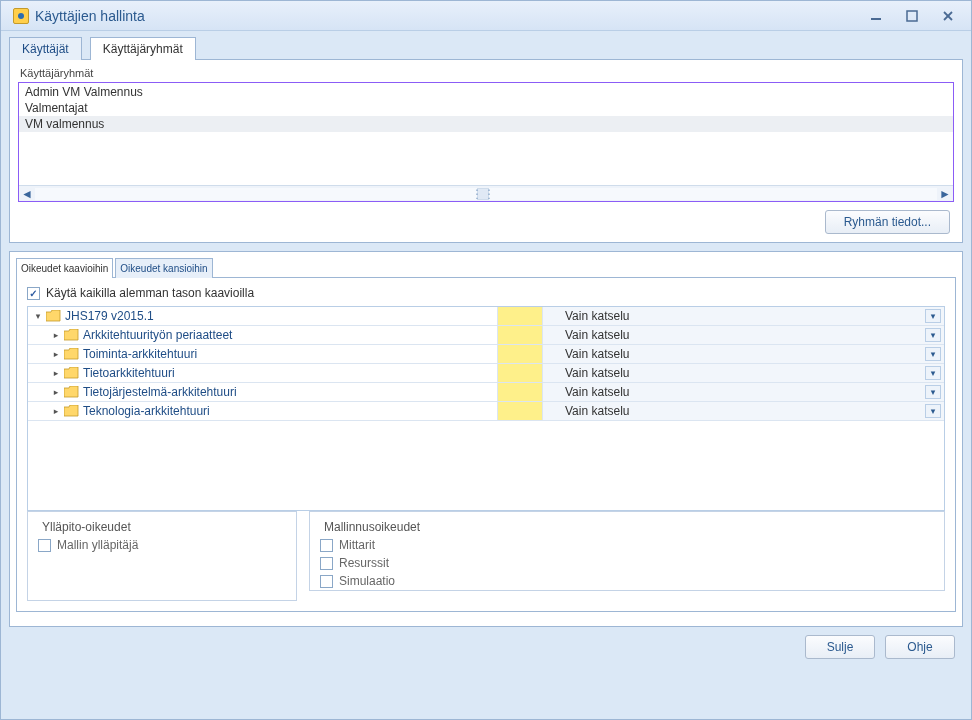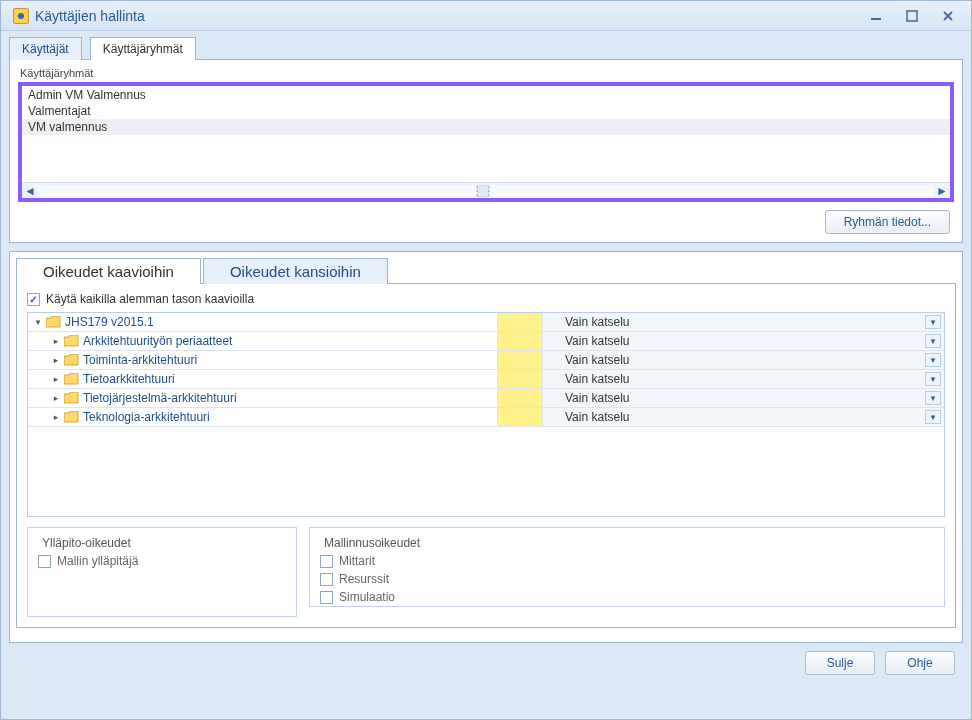--- a/index.html
+++ b/index.html
@@ -83,21 +83,21 @@
     background: #fff;
   }
 
   .group-label {
     font-size: 11px;
     margin: 3px 0 3px 2px;
     color: #444;
   }
 
   .listbox {
-    border: 4px solid #8b5cf6;
+    border: 1px solid #8b5cf6;
     background: #fff;
     height: 120px;
     overflow: hidden;
     position: relative;
   }
   .listbox .items {
     padding: 1px 0;
   }
   .listbox .item {
     padding: 1px 6px;
@@ -150,28 +150,28 @@
     min-width: 70px;
     text-align: center;
   }
 
   
   .tabs-inner {
     display: flex; gap: 0;
     margin: 6px 0 -1px 6px;
   }
   .tabs-inner .itab {
-    padding: 4px 26px;
+    padding: 4px 4px;
     border: 1px solid #9db6d4;
     border-bottom: none;
     background: #e7eff9;
     margin-right: 2px;
     color: #1f4d86;
     cursor: pointer;
-    font-size: 15px;
+    font-size: 10px;
   }
   .tabs-inner .itab.active {
     background: #fff;
     color: #333;
   }
   .inner-content {
     border: 1px solid #9db6d4;
     margin: 0 6px 8px 6px;
     background: #fff;
     padding: 8px 10px 10px 10px;
@@ -252,21 +252,20 @@
     width: 15px; height: 12px;
     margin-right: 4px;
     display: inline-block;
     position: relative;
   }
   .folder-icon svg { display: block; }
   .label { color: #1f4d86; }
 
   .bottom-groups {
     display: flex; gap: 12px;
-    margin-top: 10px;
   }
   .gbox {
     border: 1px solid #c4d3e6;
     padding: 8px 10px 10px 10px;
     flex: 0 0 270px;
     height: 90px;
   }
   .gbox .gtitle {
     margin-top: -16px;
     background: #fff;

